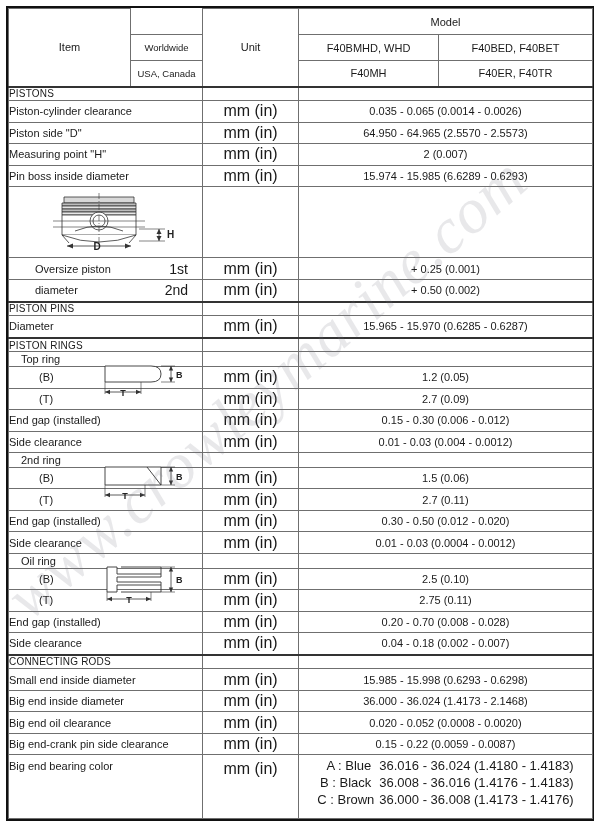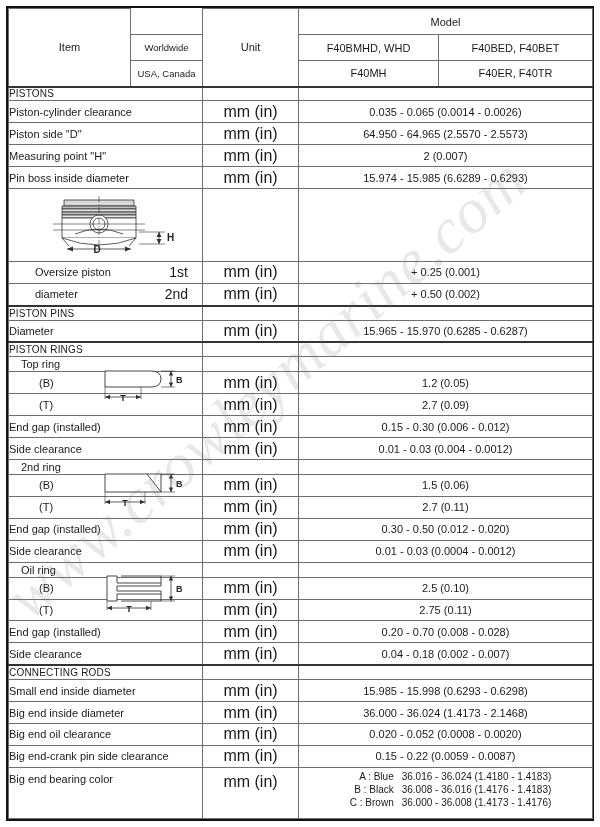--- a/index.html
+++ b/index.html
@@ -107,21 +107,21 @@
   
   .bearing-list {
     display: flex;
     flex-direction: column;
     gap: 2px;
     padding: 3px 0 3px 0;
     align-items: center;
   }
   .bearing-row {
     display: flex;
-    font-size: 10px;
+    font-size: 13px;
     white-space: nowrap;
   }
   .bearing-row .bc-lab {
     width: 62px;
     text-align: right;
     padding-right: 8px;
   }
   .bearing-row .bc-val { text-align: left; }
 
   .twoline { white-space: normal; line-height: 1.15; }

